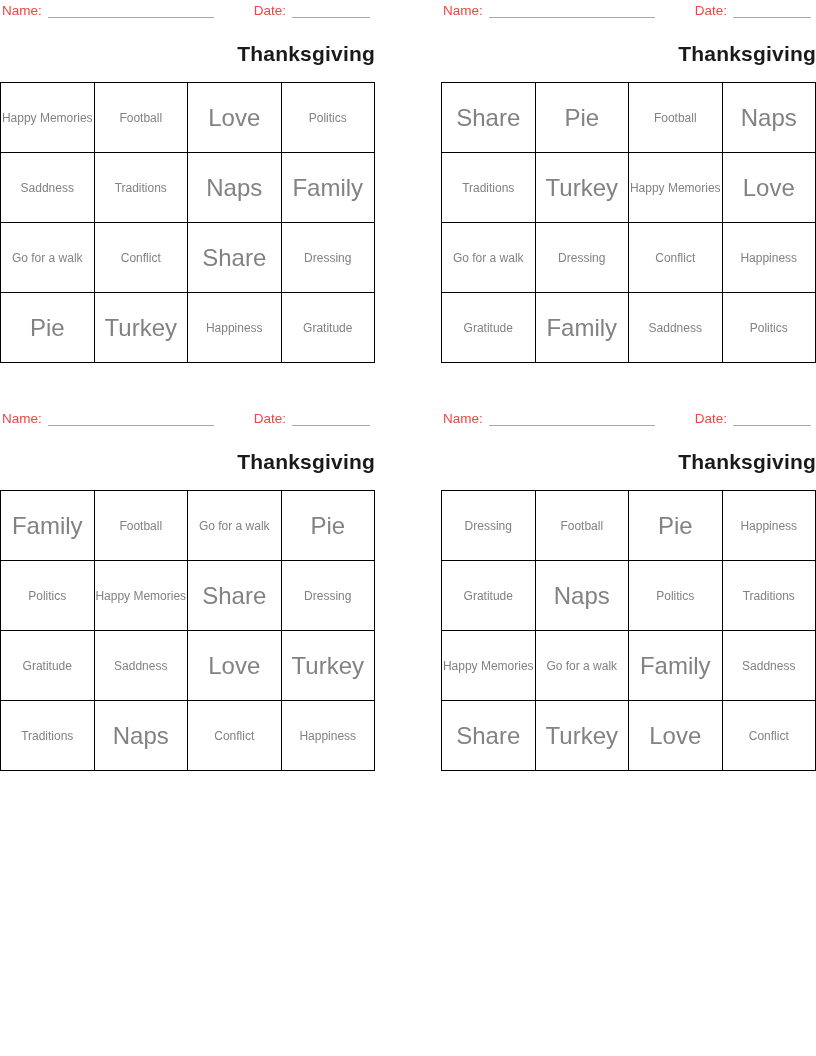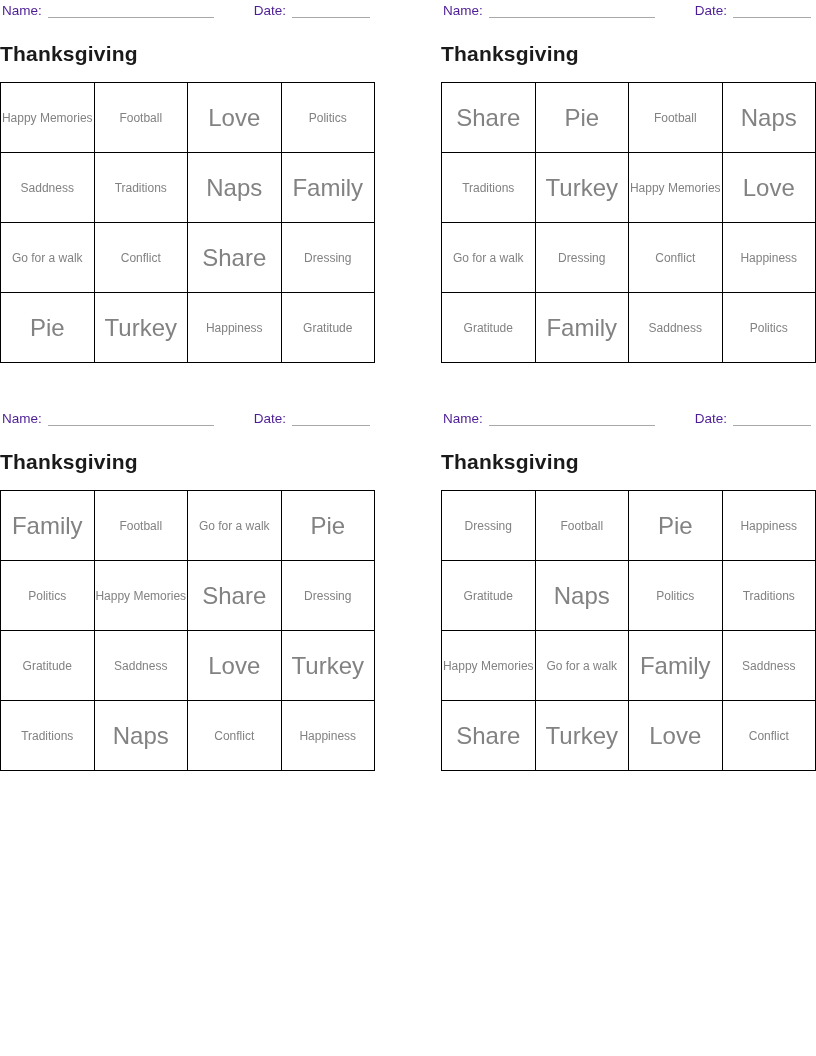--- a/index.html
+++ b/index.html
@@ -8,33 +8,33 @@
     overflow:hidden;font-family:"Liberation Sans",sans-serif;
   }
   .card{position:absolute;width:375px;height:365px;}
   .card.tl{left:0;top:0;}
   .card.tr{left:441px;top:0;}
   .card.bl{left:0;top:408px;}
   .card.br{left:441px;top:408px;}
 
   .header{
     position:absolute;left:2px;top:3px;white-space:nowrap;
-    font-size:13.5px;color:#4c1d95;
+    font-size:13.5px;color:#ef4444;
   }
   .hline{
     display:inline-block;height:12px;
     border-bottom:1.2px solid #a8a8a8;margin-bottom:-3px;
   }
   .name-line{width:166px;margin-left:6px;}
   .date-label{margin-left:40px;}
   .date-line{width:78px;margin-left:6px;}
 
   .title{
     position:absolute;top:42px;left:0;width:100%;margin:0;
-    text-align:left;font-size:21px;font-weight:bold;
+    text-align:right;font-size:21px;font-weight:bold;
     color:#1a1a1a;letter-spacing:0.2px;
   }
 
   .grid{
     position:absolute;left:0;top:82px;width:375px;height:281px;
     display:grid;grid-template-columns:repeat(4,1fr);grid-template-rows:repeat(4,1fr);
     border-top:1.5px solid #000;border-left:1.5px solid #000;
     box-sizing:border-box;background:#ffffff;
   }
   .cell{

